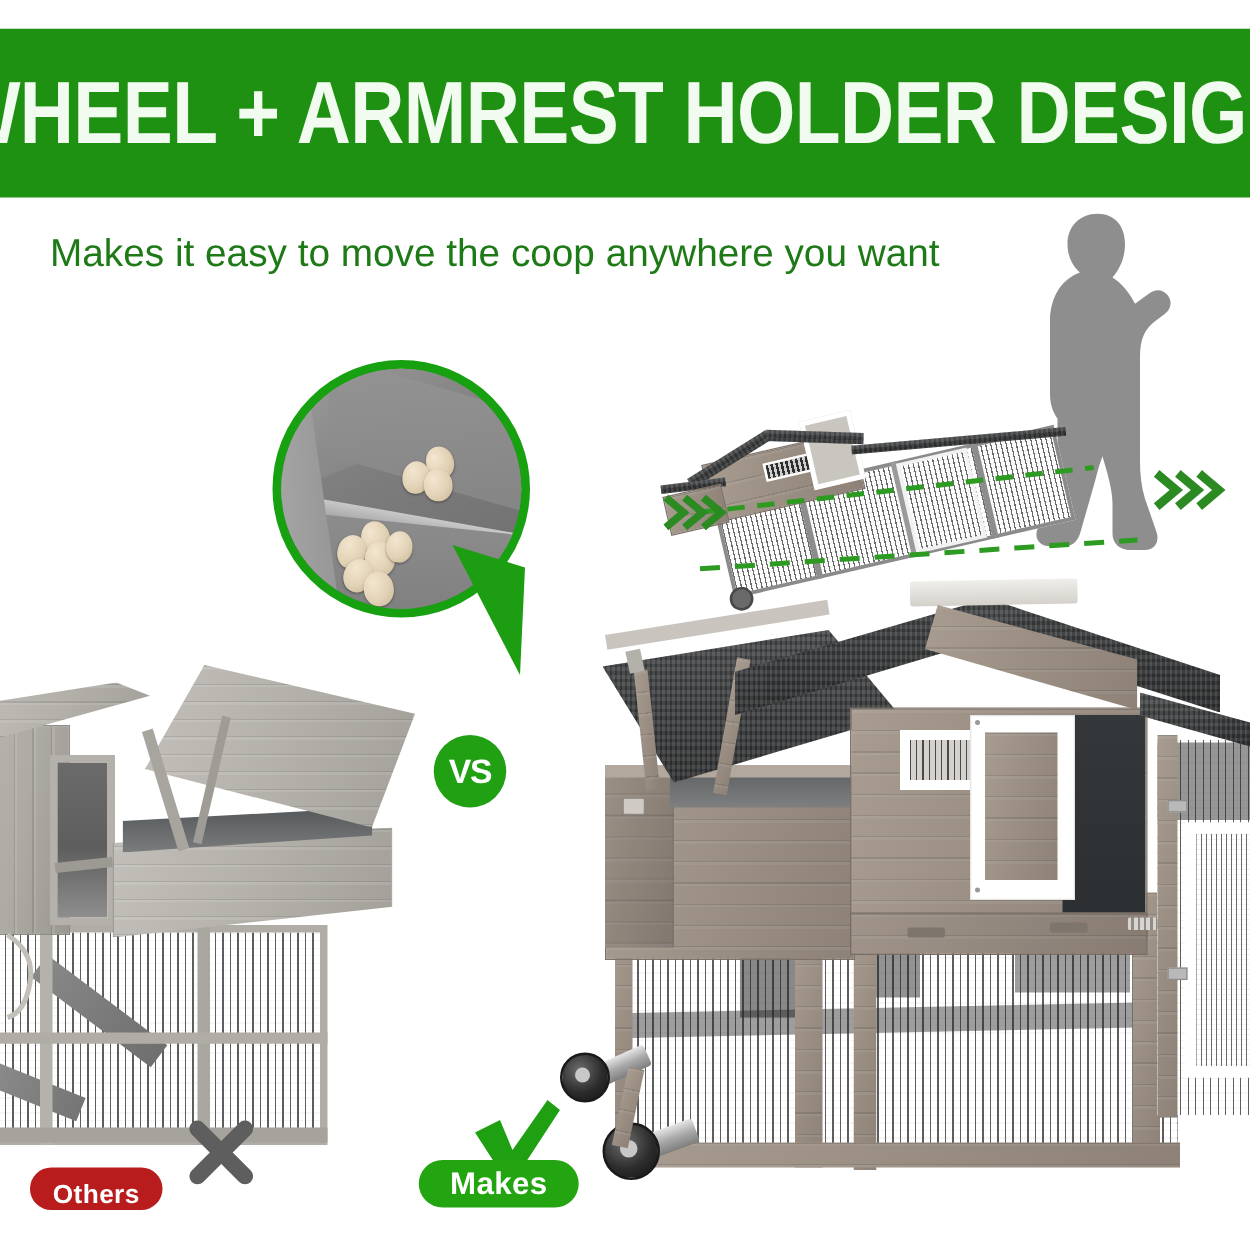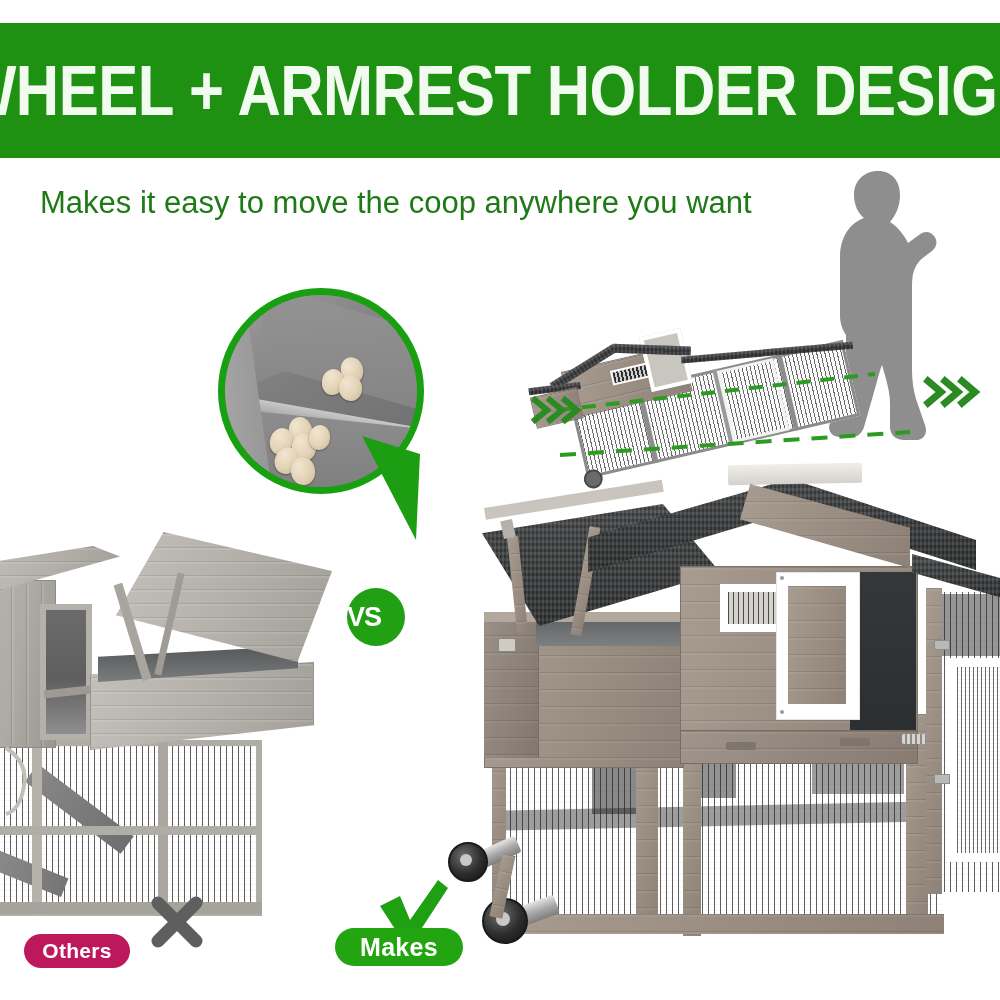--- a/index.html
+++ b/index.html
@@ -119,36 +119,36 @@
   
   #vs-badge {
     position: absolute;
     left: 347px; top: 588px;
     width: 58px; height: 58px;
     border-radius: 50%;
     background: #21a014;
     color: #ffffff;
     font-size: 27px;
     font-weight: bold;
-    display: flex; align-items: center; justify-content: flex-start;
+    display: flex; align-items: center; justify-content: center;
     letter-spacing: -1px;
   }
 
   
   .pill {
     position: absolute;
     height: 34px;
     border-radius: 17px;
     display: flex; align-items: center; justify-content: center;
     color: #ffffff;
     font-size: 21px;
     font-weight: bold;
     letter-spacing: 0.3px;
   }
-  #others-pill { left: 24px; top: 934px; width: 106px; background: #be185d; }
+  #others-pill { left: 24px; top: 934px; width: 106px; background: #b91c1c; align-items: flex-end; }
   #ours-pill   { left: 335px; top: 928px; width: 128px; background: #23a512; height: 38px; border-radius: 19px; font-size: 25px; }
 </style>
 </head>
 <body>
 
 <div id="header-banner">
   <div id="header-title">WHEEL + ARMREST HOLDER DESIGN</div>
 </div>
 
 <div id="subtitle">Makes it easy to move the coop anywhere you want</div>

